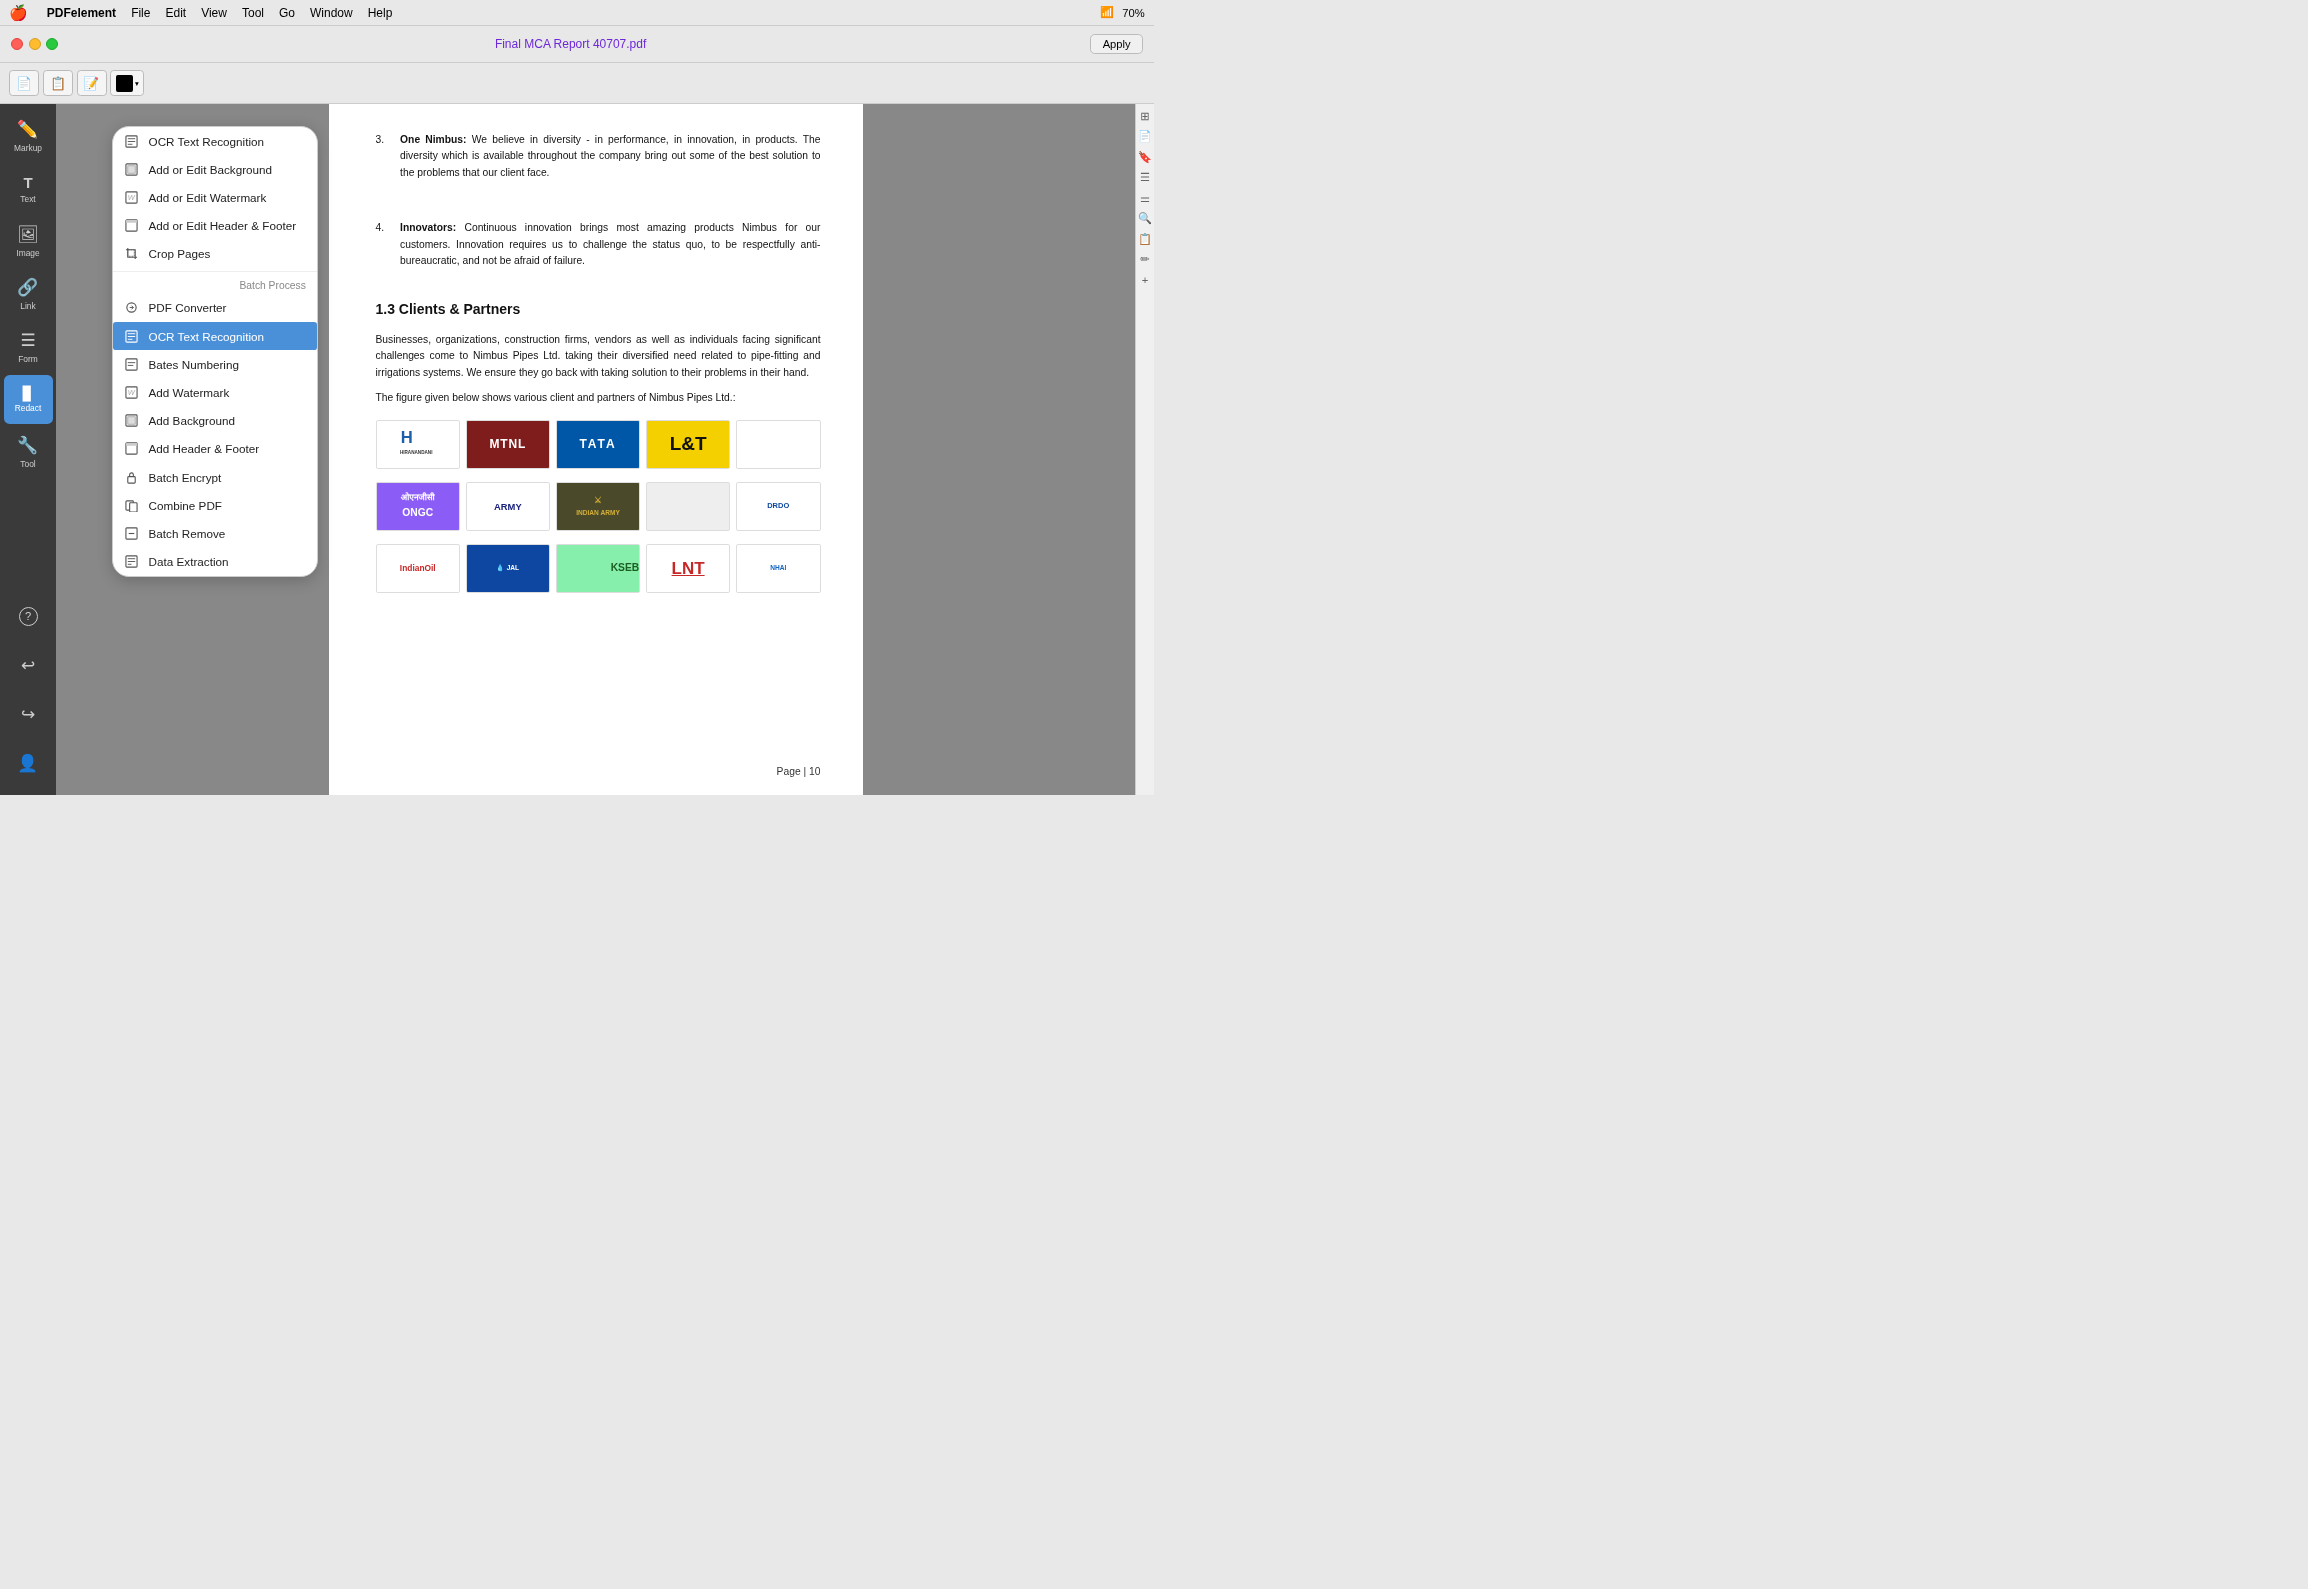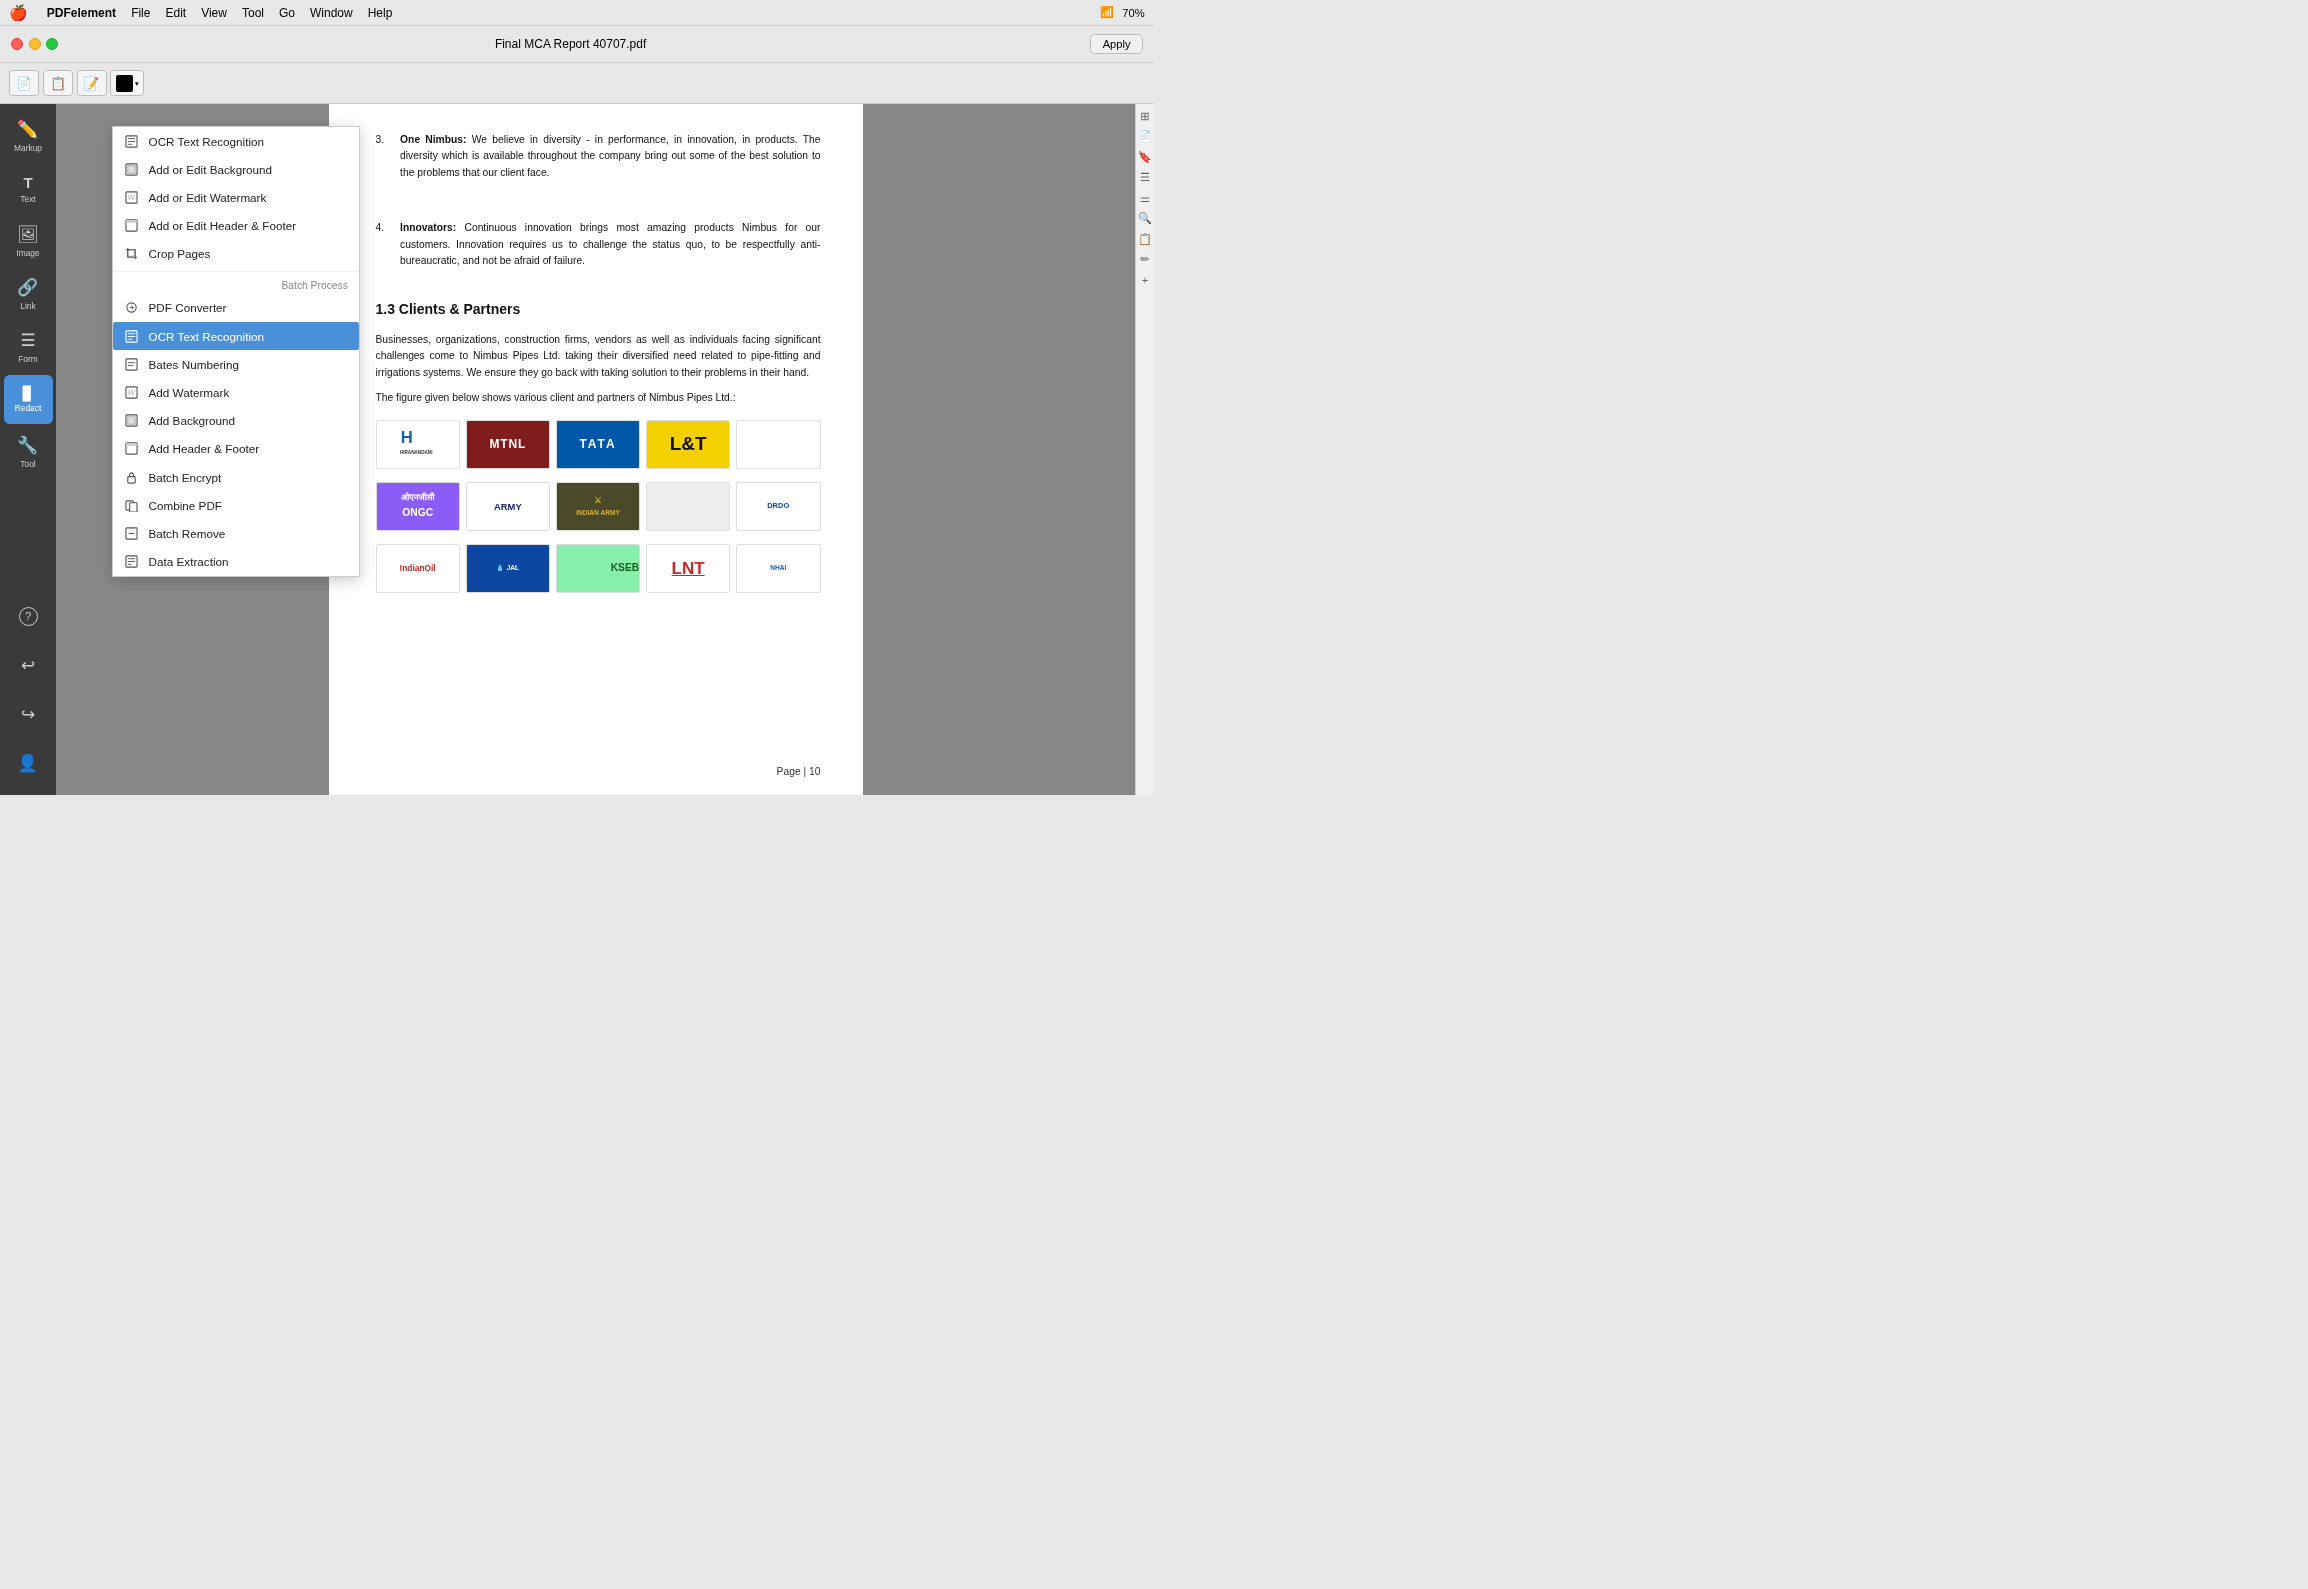--- a/index.html
+++ b/index.html
@@ -68,21 +68,21 @@
       border-radius: 50%;
     }
     .tl-red { background: #ff5f57; border: 0.9px solid #e0443e; }
     .tl-yellow { background: #febc2e; border: 0.9px solid #d4a023; }
     .tl-green { background: #28c840; border: 0.9px solid #1aab29; }
     .titlebar-title {
       flex: 1;
       text-align: center;
       font-size: 12px;
       font-weight: 500;
-      color: #000000;
+      color: #6d28d9;
     }
     .titlebar-right {
       width: 75px;
       display: flex;
       justify-content: flex-end;
       align-items: center;
     }
     .apply-btn {
       background: #f0f0f0;
       border: 0.9px solid #bbb;
@@ -177,24 +177,24 @@
     .sidebar-label {
       font-size: 8.4px;
       text-align: center;
     }
     .sidebar-bottom {
       margin-top: auto;
     }
 
     
     .dropdown-menu {
-      width: 248px;
+      width: 206px;
       background: white;
       border: 0.9px solid #ccc;
-      border-radius: 1px;
+      border-radius: 17px;
       box-shadow: 0 3.7px 15px rgba(0,0,0,0.2);
       position: absolute;
       left: 56px;
       top: 26px + 37px;
       z-index: 100;
     }
     .menu-item {
       display: flex;
       align-items: center;
       gap: 9.4px;

